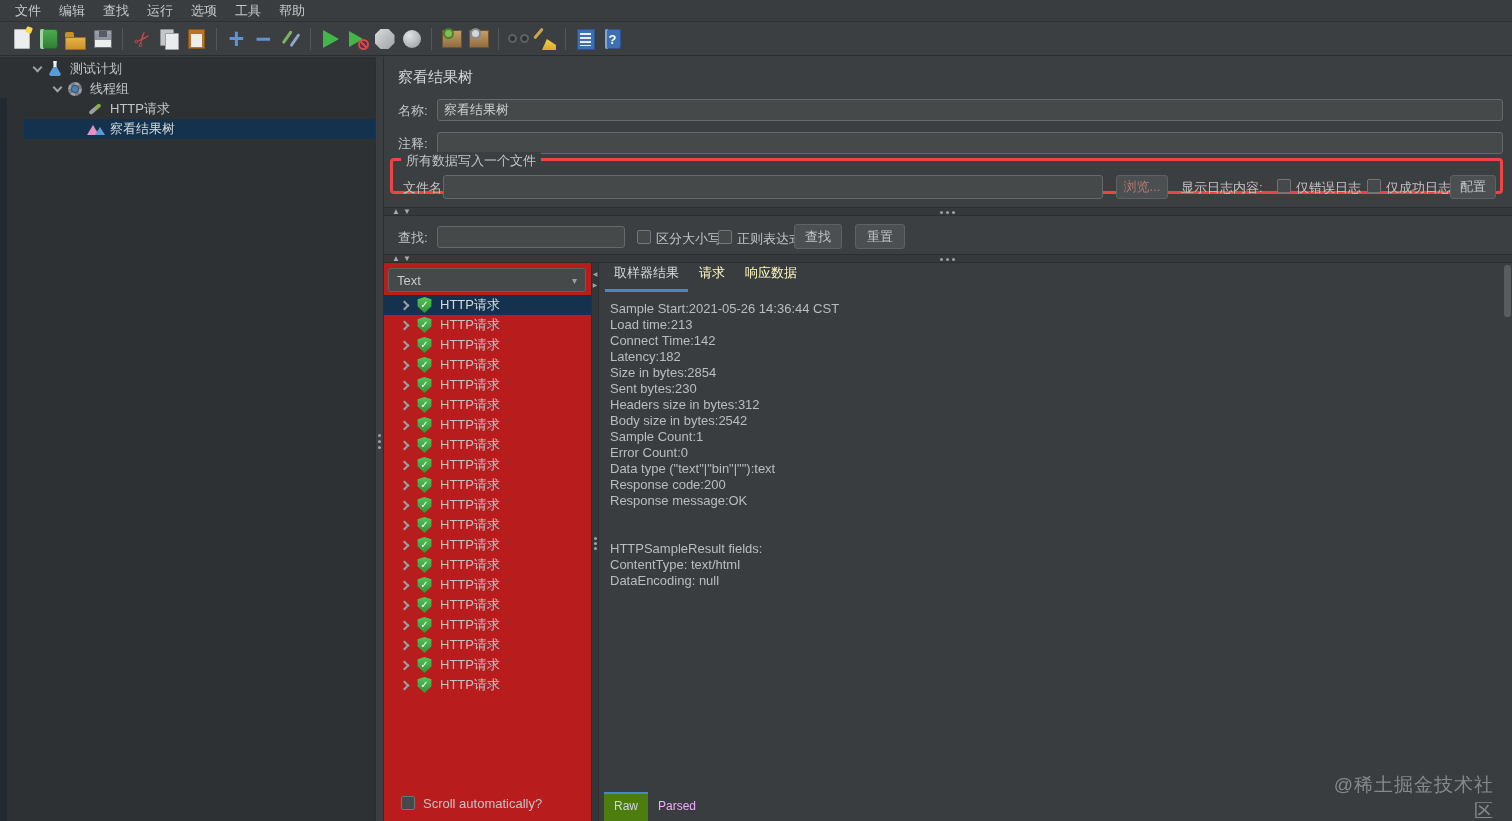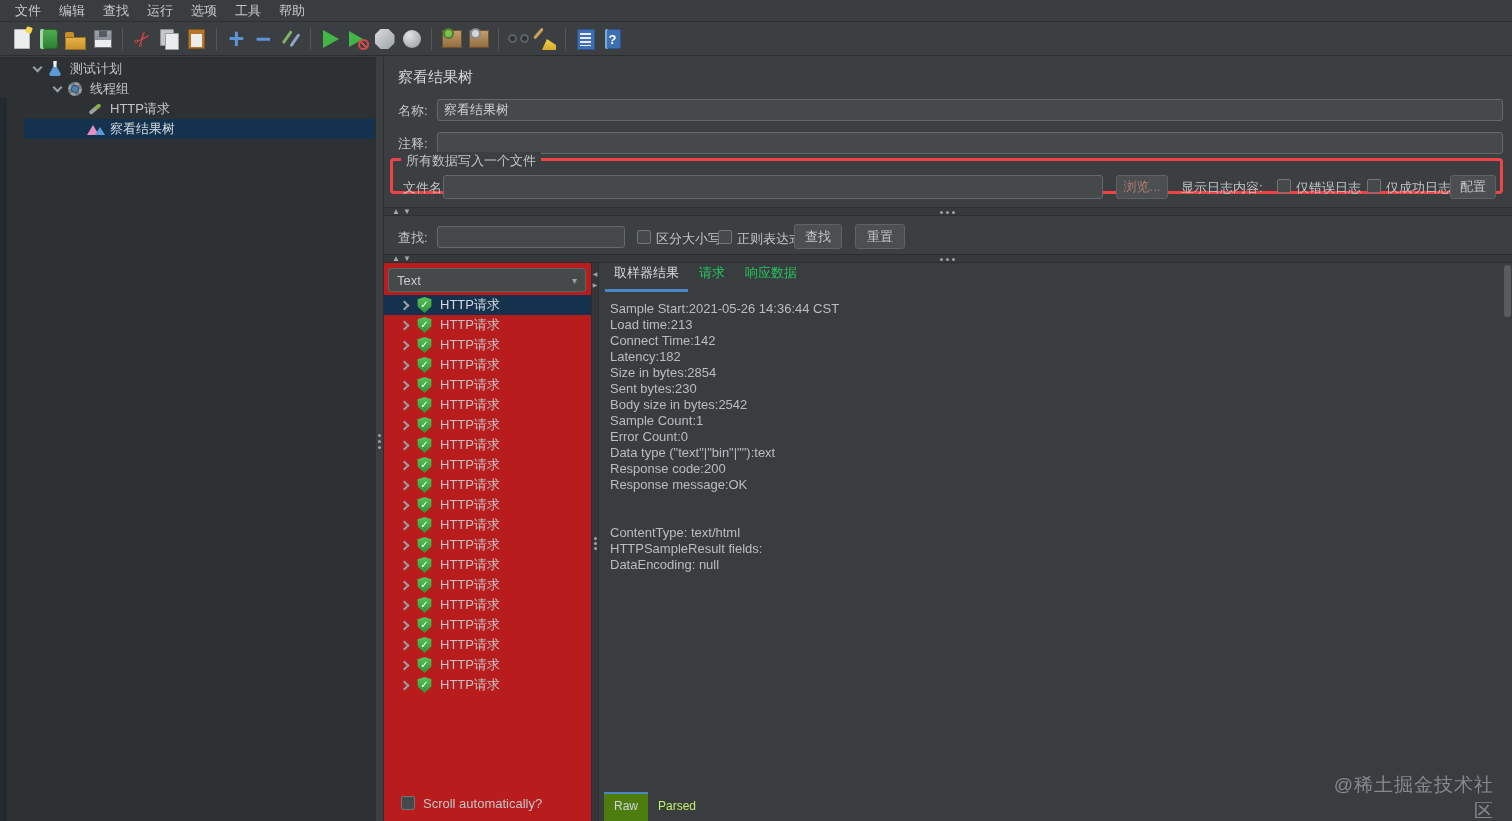--- a/index.html
+++ b/index.html
@@ -99,26 +99,26 @@
   .scroll-row { position:absolute; left:0; top:527px; height:26px; display:flex; align-items:center; }
   .scroll-row .cb { position:static; margin-left:17px; flex:none; }
   .scroll-label { font-size:13px; color:#c2c5c7; margin-left:8px; }
 
   .vsplit2 { position:absolute; left:207px; top:0; bottom:0; width:8px; background:#34373a; border-left:1px solid #2c2e30; border-right:1px solid #2c2e30; }
   .vsplit2 .mini-arrows { position:absolute; top:6px; left:0; width:100%; display:flex; flex-direction:column; align-items:center; color:#9aa1a6; font-size:6px; line-height:11px; }
   .vsplit2 .vgrip2 { position:absolute; left:2px; top:274px; width:3px; height:3px; border-radius:50%; background:#9aa1a6; box-shadow:0 5px 0 #9aa1a6,0 10px 0 #9aa1a6; }
 
   .results-panel { position:absolute; left:215px; right:0; top:0; bottom:0; background:#3a3d40; }
   .tabs-row { position:absolute; left:6px; top:0; height:29px; display:flex; align-items:flex-end; }
-  .tab { font-size:13px; color:#22c55e; padding:6px 9px 7px; border-bottom:3px solid transparent; margin-right:2px; }
+  .tab { font-size:13px; color:#fef9c3; padding:6px 9px 7px; border-bottom:3px solid transparent; margin-right:2px; }
   .tab.active { color:#d6dade; border-bottom:3px solid #4a87c5; }
   .result-text { position:absolute; left:11px; top:38px; right:20px; font-size:13px; line-height:16px; color:#b9bdc0; }
   .rline { height:16px; white-space:pre; }
   .btab-row { position:absolute; left:5px; bottom:0; height:30px; display:flex; align-items:flex-end; }
-  .btab { font-size:12px; color:#bef264; padding:5px 10px 8px; border-top:2px solid transparent; }
+  .btab { font-size:12px; color:#f0abfc; padding:5px 10px 8px; border-top:2px solid transparent; }
   .btab.active { background:#4d7c0f; border-top:2px solid #4a87c5; color:#d2d6d9; }
   .scrollbar-v { position:absolute; right:1px; top:2px; width:7px; height:120px; }
   .scrollbar-v .thumb { width:7px; height:52px; background:#585c5f; border-radius:3px; }
 
   .watermark { position:absolute; left:1318px; top:772px; width:176px; font-size:19px; color:#85898d; text-align:right; letter-spacing:1px; }
 </style>
 </head>
 <body>
 
 <div id="app">
@@ -406,30 +406,31 @@
             <span class="tab">请求</span>
             <span class="tab">响应数据</span>
           </div>
         <div class="result-text">
             <div class="rline">Sample Start:2021-05-26 14:36:44 CST</div>
             <div class="rline">Load time:213</div>
             <div class="rline">Connect Time:142</div>
             <div class="rline">Latency:182</div>
             <div class="rline">Size in bytes:2854</div>
             <div class="rline">Sent bytes:230</div>
+            <div class="rline">Headers size in bytes:312</div>
             <div class="rline">Body size in bytes:2542</div>
             <div class="rline">Sample Count:1</div>
             <div class="rline">Error Count:0</div>
             <div class="rline">Data type ("text"|"bin"|""):text</div>
             <div class="rline">Response code:200</div>
             <div class="rline">Response message:OK</div>
             <div class="rline">&nbsp;</div>
             <div class="rline">&nbsp;</div>
+            <div class="rline">HTTPSampleResult fields:</div>
             <div class="rline">ContentType: text/html</div>
-            <div class="rline">HTTPSampleResult fields:</div>
             <div class="rline">DataEncoding: null</div>
           </div>
         <div class="btab-row">
             <span class="btab active">Raw</span>
             <span class="btab">Parsed</span>
           </div>
         <div class="scrollbar-v">
             <div class="thumb"></div>
           </div>
       </div>

